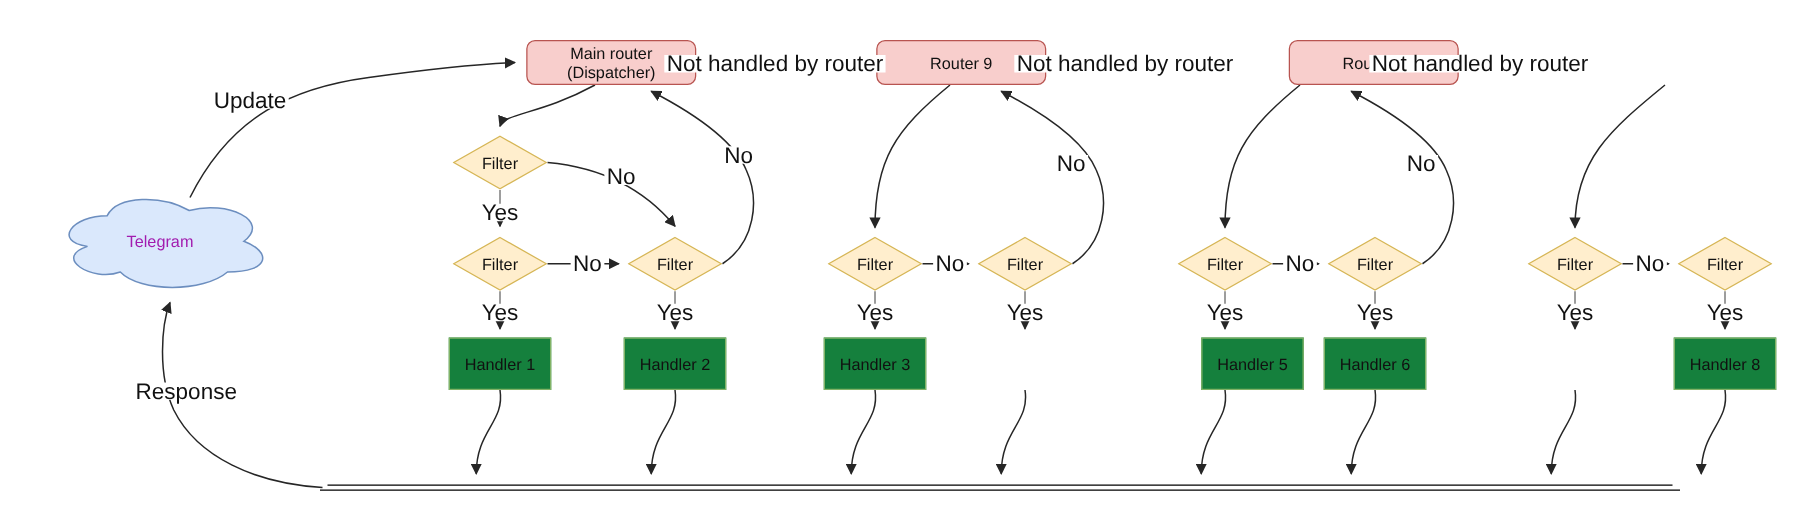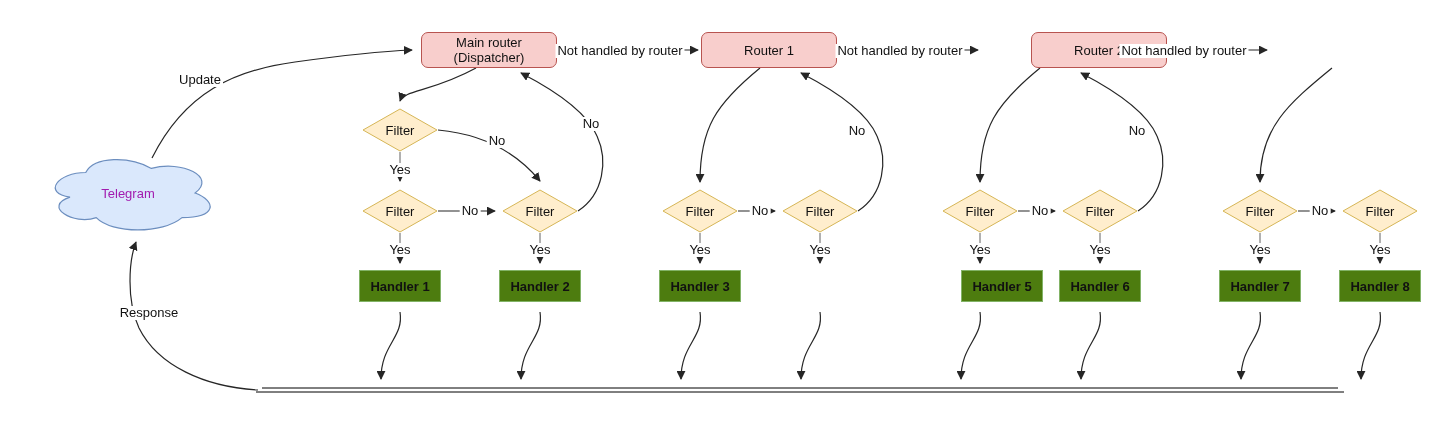--- a/index.html
+++ b/index.html
@@ -9,26 +9,26 @@
   }
   #edges{position:absolute;left:0;top:0;width:1451px;height:423px;}
   .edge{fill:none;stroke:#262626;stroke-width:1.2;}
   .stub{fill:none;stroke:#8f8f8f;stroke-width:1.4;}
   .busline{fill:none;stroke:#000;stroke-width:1;}
   .cloud-shape{fill:#dae8fc;stroke:#6c8ebf;stroke-width:1.2;}
   .node{position:absolute;display:flex;align-items:center;justify-content:center;
     box-sizing:border-box;font-size:13px;color:#111;text-align:center;line-height:15px;}
   .router{width:136px;height:36px;background:#f8cecc;border:1px solid #b85450;border-radius:7px;
     white-space:pre-line;}
-  .handler{width:82px;height:32px;background:#4d7c0f;border:1px solid #82b366;font-weight:bold;}
+  .handler{width:82px;height:42px;background:#15803d;border:1px solid #82b366;}
   .diamond{width:76px;height:44px;}
   .diamond svg{position:absolute;left:0;top:0;}
   .diamond .node-label{position:relative;z-index:1;}
   .cloud-label{position:absolute;transform:translate(-50%,-50%);font-size:13px;color:#a21caf;}
-  .elabel{position:absolute;transform:translate(-50%,-50%);font-size:13px;color:#111;
+  .elabel{position:absolute;transform:translate(-50%,-50%);font-size:18px;color:#111;
     background:#fff;padding:0 2px;white-space:nowrap;z-index:2;line-height:14px;}
 </style>
 </head>
 <body>
 
 <div id="canvas">
 
   <svg id="edges" viewBox="0 0 1451 423">
     <defs>
       <marker id="arr" viewBox="0 0 10 10" refX="9" refY="5" markerWidth="7.5" markerHeight="7.5" orient="auto">
@@ -95,21 +95,21 @@
     <path class="busline" d="M 262,388 H 1338"></path>
     <path class="busline" d="M 256,392 H 1344"></path>
 
     <path class="edge" marker-end="url(#arr)" d="M 258,390 C 205,387 158,366 139,328 C 126,300 129,260 136,242"></path>
   </svg>
 
   <div class="cloud-label" style="left:128px;top:193px">Telegram</div>
 
   <div class="node router" style="left:421px;top:32px">Main router
 (Dispatcher)</div>
-  <div class="node router" style="left:701px;top:32px">Router 1</div>
+  <div class="node router" style="left:701px;top:32px">Router 9</div>
   <div class="node router" style="left:1031px;top:32px">Router 2</div>
 
   <div class="node diamond" style="left:362px;top:108px">
     <svg width="76" height="44">
         <polygon points="38,1 75,22 38,43 1,22" fill="#ffeecd" stroke="#d6b656"></polygon>
       </svg>
     <span class="node-label">Filter</span>
   </div>
   <div class="node diamond" style="left:362px;top:189px">
     <svg width="76" height="44">
@@ -158,21 +158,20 @@
         <polygon points="38,1 75,22 38,43 1,22" fill="#ffeecd" stroke="#d6b656"></polygon>
       </svg>
     <span class="node-label">Filter</span>
   </div>
 
   <div class="node handler" style="left:359px;top:270px">Handler 1</div>
   <div class="node handler" style="left:499px;top:270px">Handler 2</div>
   <div class="node handler" style="left:659px;top:270px">Handler 3</div>
   <div class="node handler" style="left:961px;top:270px">Handler 5</div>
   <div class="node handler" style="left:1059px;top:270px">Handler 6</div>
-  <div class="node handler" style="left:1219px;top:270px">Handler 7</div>
   <div class="node handler" style="left:1339px;top:270px">Handler 8</div>
 
   <div class="elabel" style="left:200px;top:80px">Update</div>
   <div class="elabel" style="left:149px;top:313px">Response</div>
 
   <div class="elabel" style="left:620px;top:51px">Not handled by router</div>
   <div class="elabel" style="left:900px;top:51px">Not handled by router</div>
   <div class="elabel" style="left:1184px;top:51px">Not handled by router</div>
 
   <div class="elabel" style="left:400px;top:170px">Yes</div>

